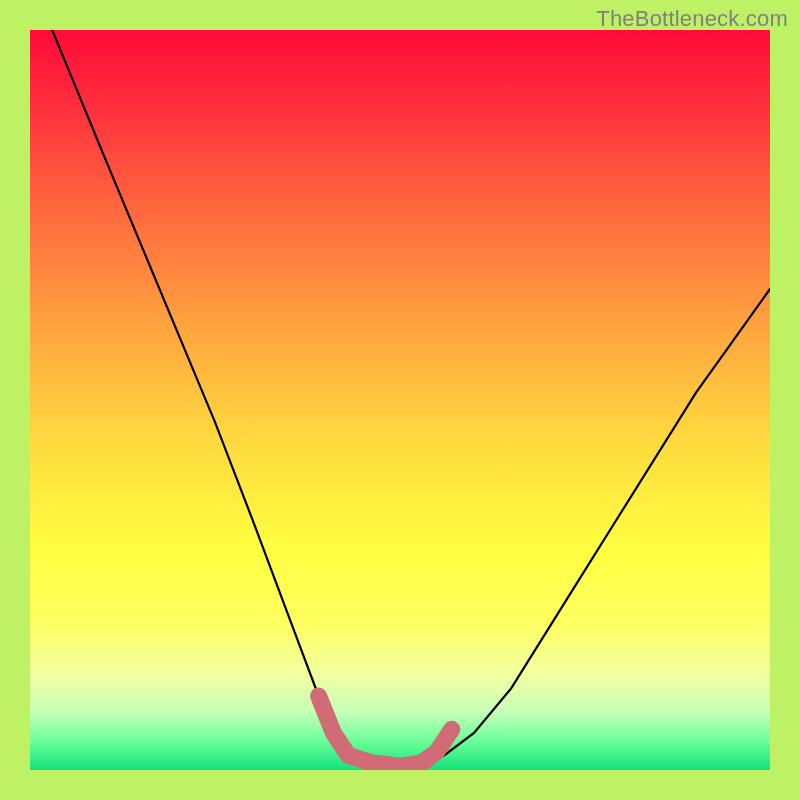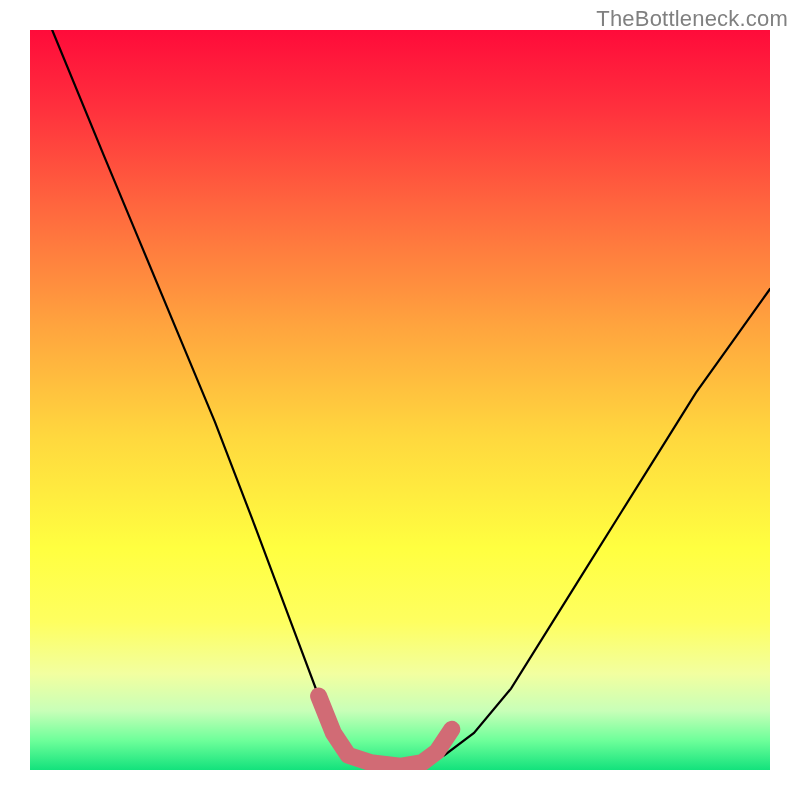--- a/index.html
+++ b/index.html
@@ -1,16 +1,16 @@
 <!DOCTYPE html>
 <html><head>
 <meta charset="utf-8">
 <style>
 html,body{margin:0;padding:0;width:800px;height:800px;overflow:hidden;background:#000;font-family:Arial,Helvetica,sans-serif}
-.frame{position:absolute;left:0;top:0;width:800px;height:800px;background:#ffffff}
+.frame{position:absolute;left:0;top:0;width:800px;height:800px;background:#bef264}
 .plot{position:absolute;left:30px;top:30px;width:740px;height:740px;
   background:linear-gradient(to bottom,
     #ff0b3a 0%,
     #ff2e3d 10%,
     #ff6b3e 25%,
     #ffa43e 40%,
     #ffd83e 55%,
     #ffff40 70%,
     #feff60 80%,
     #f2ffa0 87%,

